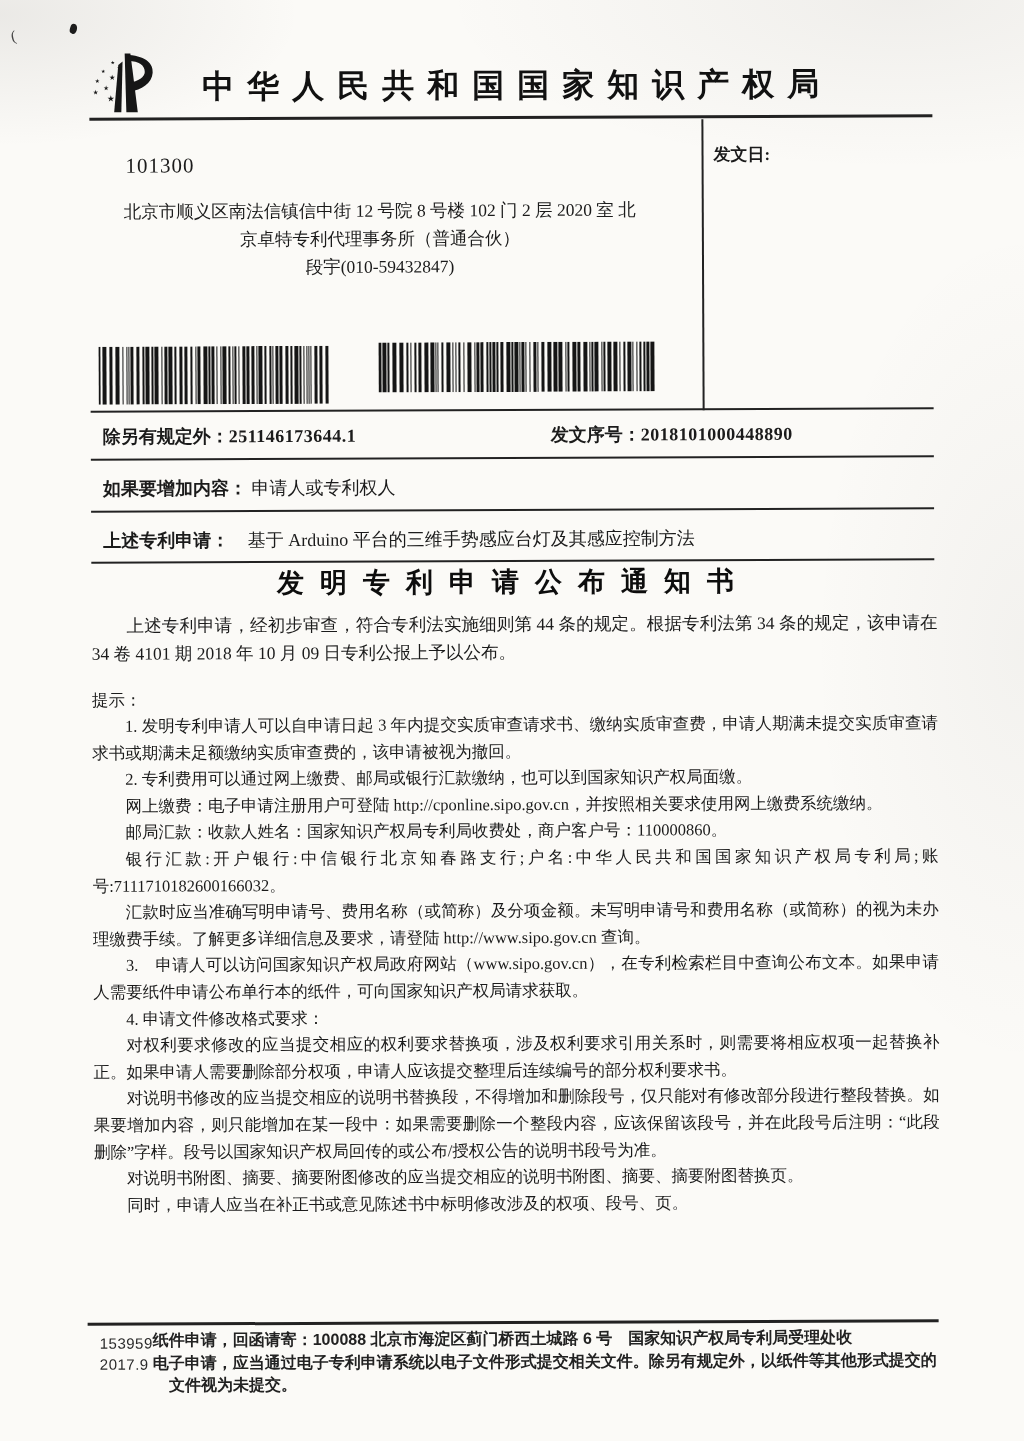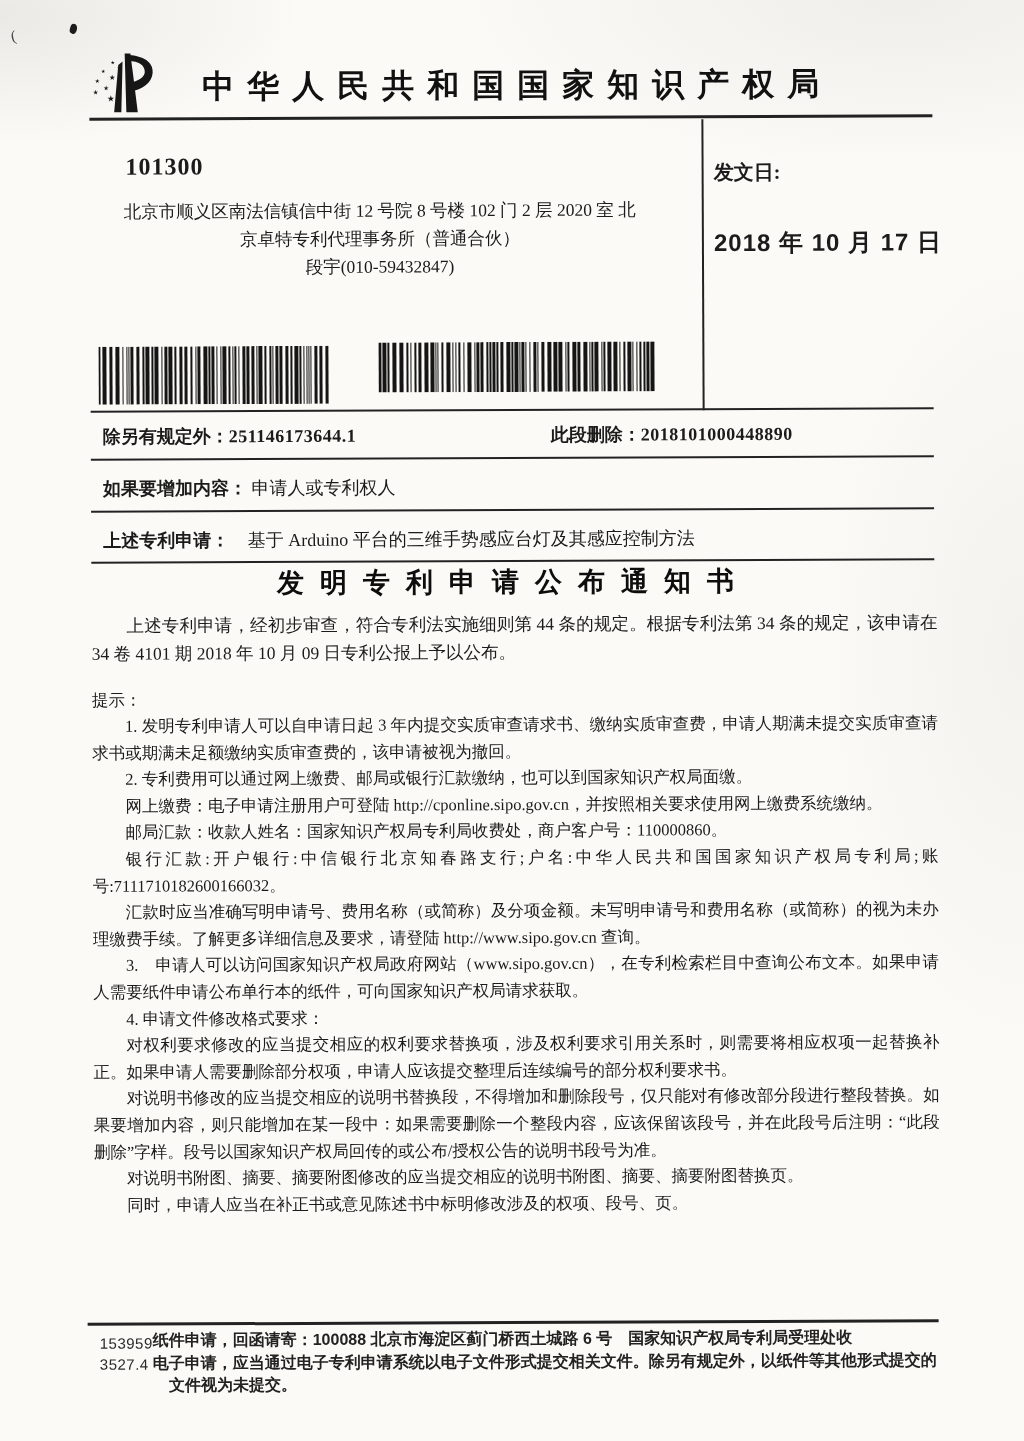--- a/index.html
+++ b/index.html
@@ -18,23 +18,23 @@
   .rule{position:absolute;background:#222;}
   .abs{position:absolute;}
   .hei{font-family:"Liberation Sans","DejaVu Sans",sans-serif;}
 
   
   .agency-title{left:170px;top:64px;width:700px;text-align:center;
     font-weight:700;font-size:32px;letter-spacing:13px;color:#111;}
   .logo{left:88px;top:44px;width:72px;height:68px;}
 
   
-  .postal{left:128px;top:152px;font-size:24px;font-weight:700;letter-spacing:1px;}
+  .postal{left:128px;top:152px;font-size:21px;font-weight:400;letter-spacing:1px;}
   .addr{left:112px;top:196px;width:540px;text-align:center;font-size:17.5px;line-height:28px;}
-  .issue-label{left:716px;top:144px;font-size:20px;font-weight:700;margin-top:16px;}
+  .issue-label{left:716px;top:144px;font-size:17px;font-weight:700;}
   .issue-date{left:716px;top:228px;font-size:24px;font-weight:700;letter-spacing:1px;}
 
   .barcode{position:absolute;overflow:hidden;white-space:nowrap;}
   .barcode span{display:inline-block;height:100%;background:#151515;vertical-align:top;}
   #barcode1{left:100px;top:345px;width:237px;height:58px;}
   #barcode2{left:380px;top:342px;width:282px;height:50px;}
 
   
   .field-row{position:absolute;left:104px;width:830px;font-size:18px;}
   .f-label{font-weight:700;}
@@ -88,30 +88,29 @@
 
     <div class="abs postal">101300</div>
     <div class="abs addr">
       <div>北京市顺义区南法信镇信中街 12 号院 8 号楼 102 门 2 层 2020 室 北</div>
       <div>京卓特专利代理事务所（普通合伙）</div>
       <div>段宇(010-59432847)</div>
     </div>
 
     <div class="rule" style="left:704px;top:120px;width:2px;height:291px;"></div>
     <div class="abs issue-label">发文日:</div>
-    <div class="abs issue-date hei">2018 年 10 月 17 日</div>
 
     <div class="barcode" id="barcode1"><span style="width:2px;margin-right:2px"></span><span style="width:4px;margin-right:3px"></span><span style="width:3px;margin-right:3px"></span><span style="width:4px;margin-right:3px"></span><span style="width:1px;margin-right:3px"></span><span style="width:1px;margin-right:1px"></span><span style="width:1px;margin-right:1px"></span><span style="width:3px;margin-right:3px"></span><span style="width:3px;margin-right:3px"></span><span style="width:2px;margin-right:1px"></span><span style="width:4px;margin-right:2px"></span><span style="width:2px;margin-right:1px"></span><span style="width:4px;margin-right:3px"></span><span style="width:1px;margin-right:2px"></span><span style="width:3px;margin-right:1px"></span><span style="width:4px;margin-right:2px"></span><span style="width:2px;margin-right:3px"></span><span style="width:3px;margin-right:2px"></span><span style="width:3px;margin-right:3px"></span><span style="width:2px;margin-right:3px"></span><span style="width:1px;margin-right:1px"></span><span style="width:3px;margin-right:3px"></span><span style="width:4px;margin-right:1px"></span><span style="width:2px;margin-right:1px"></span><span style="width:3px;margin-right:2px"></span><span style="width:1px;margin-right:3px"></span><span style="width:1px;margin-right:1px"></span><span style="width:4px;margin-right:2px"></span><span style="width:2px;margin-right:2px"></span><span style="width:1px;margin-right:1px"></span><span style="width:2px;margin-right:2px"></span><span style="width:1px;margin-right:3px"></span><span style="width:3px;margin-right:1px"></span><span style="width:3px;margin-right:2px"></span><span style="width:3px;margin-right:2px"></span><span style="width:1px;margin-right:1px"></span><span style="width:4px;margin-right:2px"></span><span style="width:2px;margin-right:3px"></span><span style="width:2px;margin-right:1px"></span><span style="width:1px;margin-right:2px"></span><span style="width:3px;margin-right:1px"></span><span style="width:3px;margin-right:3px"></span><span style="width:3px;margin-right:2px"></span><span style="width:2px;margin-right:2px"></span><span style="width:4px;margin-right:1px"></span><span style="width:2px;margin-right:2px"></span><span style="width:1px;margin-right:2px"></span><span style="width:1px;margin-right:1px"></span><span style="width:1px;margin-right:1px"></span><span style="width:1px;margin-right:3px"></span><span style="width:3px;margin-right:2px"></span><span style="width:3px;margin-right:3px"></span><span style="width:3px;margin-right:3px"></span></div>
     <div class="barcode" id="barcode2"><span style="width:3px;margin-right:1px"></span><span style="width:4px;margin-right:1px"></span><span style="width:2px;margin-right:3px"></span><span style="width:4px;margin-right:3px"></span><span style="width:4px;margin-right:3px"></span><span style="width:2px;margin-right:2px"></span><span style="width:1px;margin-right:3px"></span><span style="width:2px;margin-right:2px"></span><span style="width:3px;margin-right:3px"></span><span style="width:4px;margin-right:2px"></span><span style="width:4px;margin-right:1px"></span><span style="width:1px;margin-right:1px"></span><span style="width:1px;margin-right:3px"></span><span style="width:2px;margin-right:3px"></span><span style="width:4px;margin-right:2px"></span><span style="width:1px;margin-right:2px"></span><span style="width:1px;margin-right:2px"></span><span style="width:2px;margin-right:3px"></span><span style="width:1px;margin-right:3px"></span><span style="width:4px;margin-right:3px"></span><span style="width:1px;margin-right:1px"></span><span style="width:3px;margin-right:1px"></span><span style="width:3px;margin-right:3px"></span><span style="width:2px;margin-right:1px"></span><span style="width:2px;margin-right:1px"></span><span style="width:3px;margin-right:1px"></span><span style="width:2px;margin-right:2px"></span><span style="width:3px;margin-right:3px"></span><span style="width:4px;margin-right:1px"></span><span style="width:2px;margin-right:1px"></span><span style="width:4px;margin-right:1px"></span><span style="width:1px;margin-right:1px"></span><span style="width:3px;margin-right:1px"></span><span style="width:1px;margin-right:3px"></span><span style="width:1px;margin-right:3px"></span><span style="width:3px;margin-right:1px"></span><span style="width:1px;margin-right:3px"></span><span style="width:3px;margin-right:3px"></span><span style="width:4px;margin-right:2px"></span><span style="width:4px;margin-right:1px"></span><span style="width:4px;margin-right:3px"></span><span style="width:1px;margin-right:1px"></span><span style="width:2px;margin-right:3px"></span><span style="width:4px;margin-right:1px"></span><span style="width:3px;margin-right:3px"></span><span style="width:4px;margin-right:2px"></span><span style="width:1px;margin-right:1px"></span><span style="width:2px;margin-right:1px"></span><span style="width:4px;margin-right:3px"></span><span style="width:1px;margin-right:1px"></span><span style="width:2px;margin-right:2px"></span><span style="width:4px;margin-right:2px"></span><span style="width:4px;margin-right:2px"></span><span style="width:1px;margin-right:3px"></span><span style="width:2px;margin-right:2px"></span><span style="width:4px;margin-right:1px"></span><span style="width:1px;margin-right:3px"></span><span style="width:1px;margin-right:2px"></span><span style="width:2px;margin-right:2px"></span><span style="width:2px;margin-right:1px"></span><span style="width:3px;margin-right:1px"></span><span style="width:4px;margin-right:3px"></span></div>
     <div class="rule" style="left:92px;top:409px;width:843px;height:2px;"></div>
 
     <div class="field-row" style="top:423px;">
       <span class="f-label">除另有规定外：</span><span class="f-value">251146173644.1</span>
       <span style="position:absolute;left:448px;top:0;">
-        <span class="f-label">此段删除：</span><span class="f-value">2018101000448890</span>
+        <span class="f-label">发文序号：</span><span class="f-value">2018101000448890</span>
       </span>
     </div>
     <div class="rule" style="left:92px;top:457px;width:843px;height:2px;"></div>
 
     <div class="field-row" style="top:475px;">
       <span class="f-label">如果要增加内容：</span>
       <span class="f-value-normal">申请人或专利权人</span>
     </div>
     <div class="rule" style="left:92px;top:509px;width:843px;height:2px;"></div>
 
@@ -136,21 +135,21 @@
       <p class="tip">4. 申请文件修改格式要求：</p>
       <p class="tip">对权利要求修改的应当提交相应的权利要求替换项，涉及权利要求引用关系时，则需要将相应权项一起替换补正。如果申请人需要删除部分权项，申请人应该提交整理后连续编号的部分权利要求书。</p>
       <p class="tip">对说明书修改的应当提交相应的说明书替换段，不得增加和删除段号，仅只能对有修改部分段进行整段替换。如果要增加内容，则只能增加在某一段中：如果需要删除一个整段内容，应该保留该段号，并在此段号后注明：“此段删除”字样。段号以国家知识产权局回传的或公布/授权公告的说明书段号为准。</p>
       <p class="tip">对说明书附图、摘要、摘要附图修改的应当提交相应的说明书附图、摘要、摘要附图替换页。</p>
       <p class="tip">同时，申请人应当在补正书或意见陈述书中标明修改涉及的权项、段号、页。</p>
     </div>
 
     <div class="rule footer-rule"></div>
     <div class="abs footer-codes hei">
       <div>153959</div>
-      <div>3527.4</div>
+      <div>2017.9</div>
     </div>
     <div class="abs footer-text hei">
       <div>纸件申请，回函请寄：100088 北京市海淀区蓟门桥西土城路 6 号　国家知识产权局专利局受理处收</div>
       <div>电子申请，应当通过电子专利申请系统以电子文件形式提交相关文件。除另有规定外，以纸件等其他形式提交的</div>
       <div style="padding-left:16px;">文件视为未提交。</div>
     </div>
 
   </div>
 </div>
 

